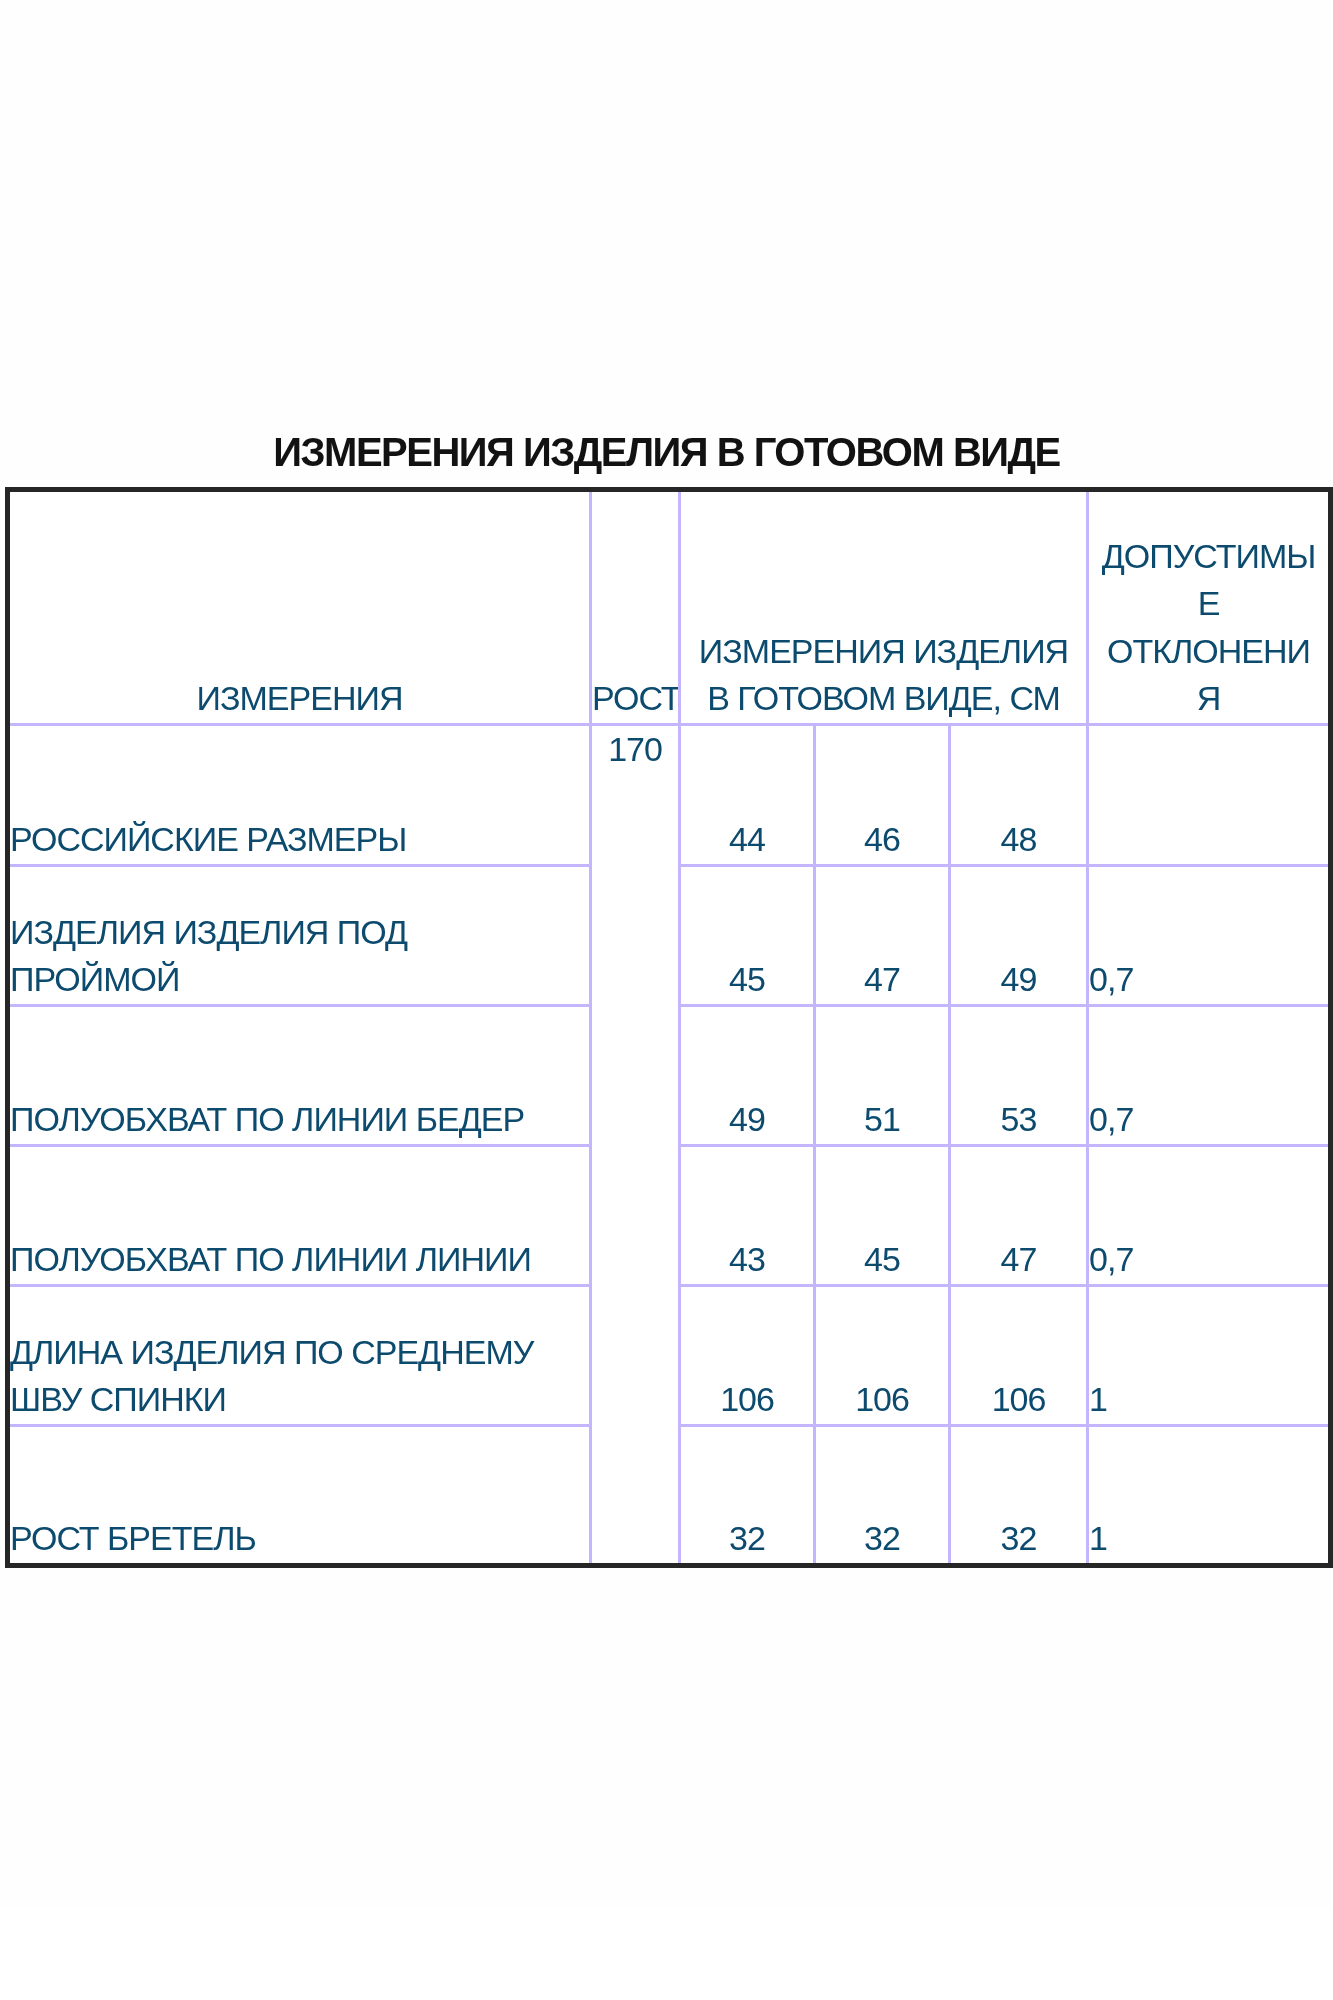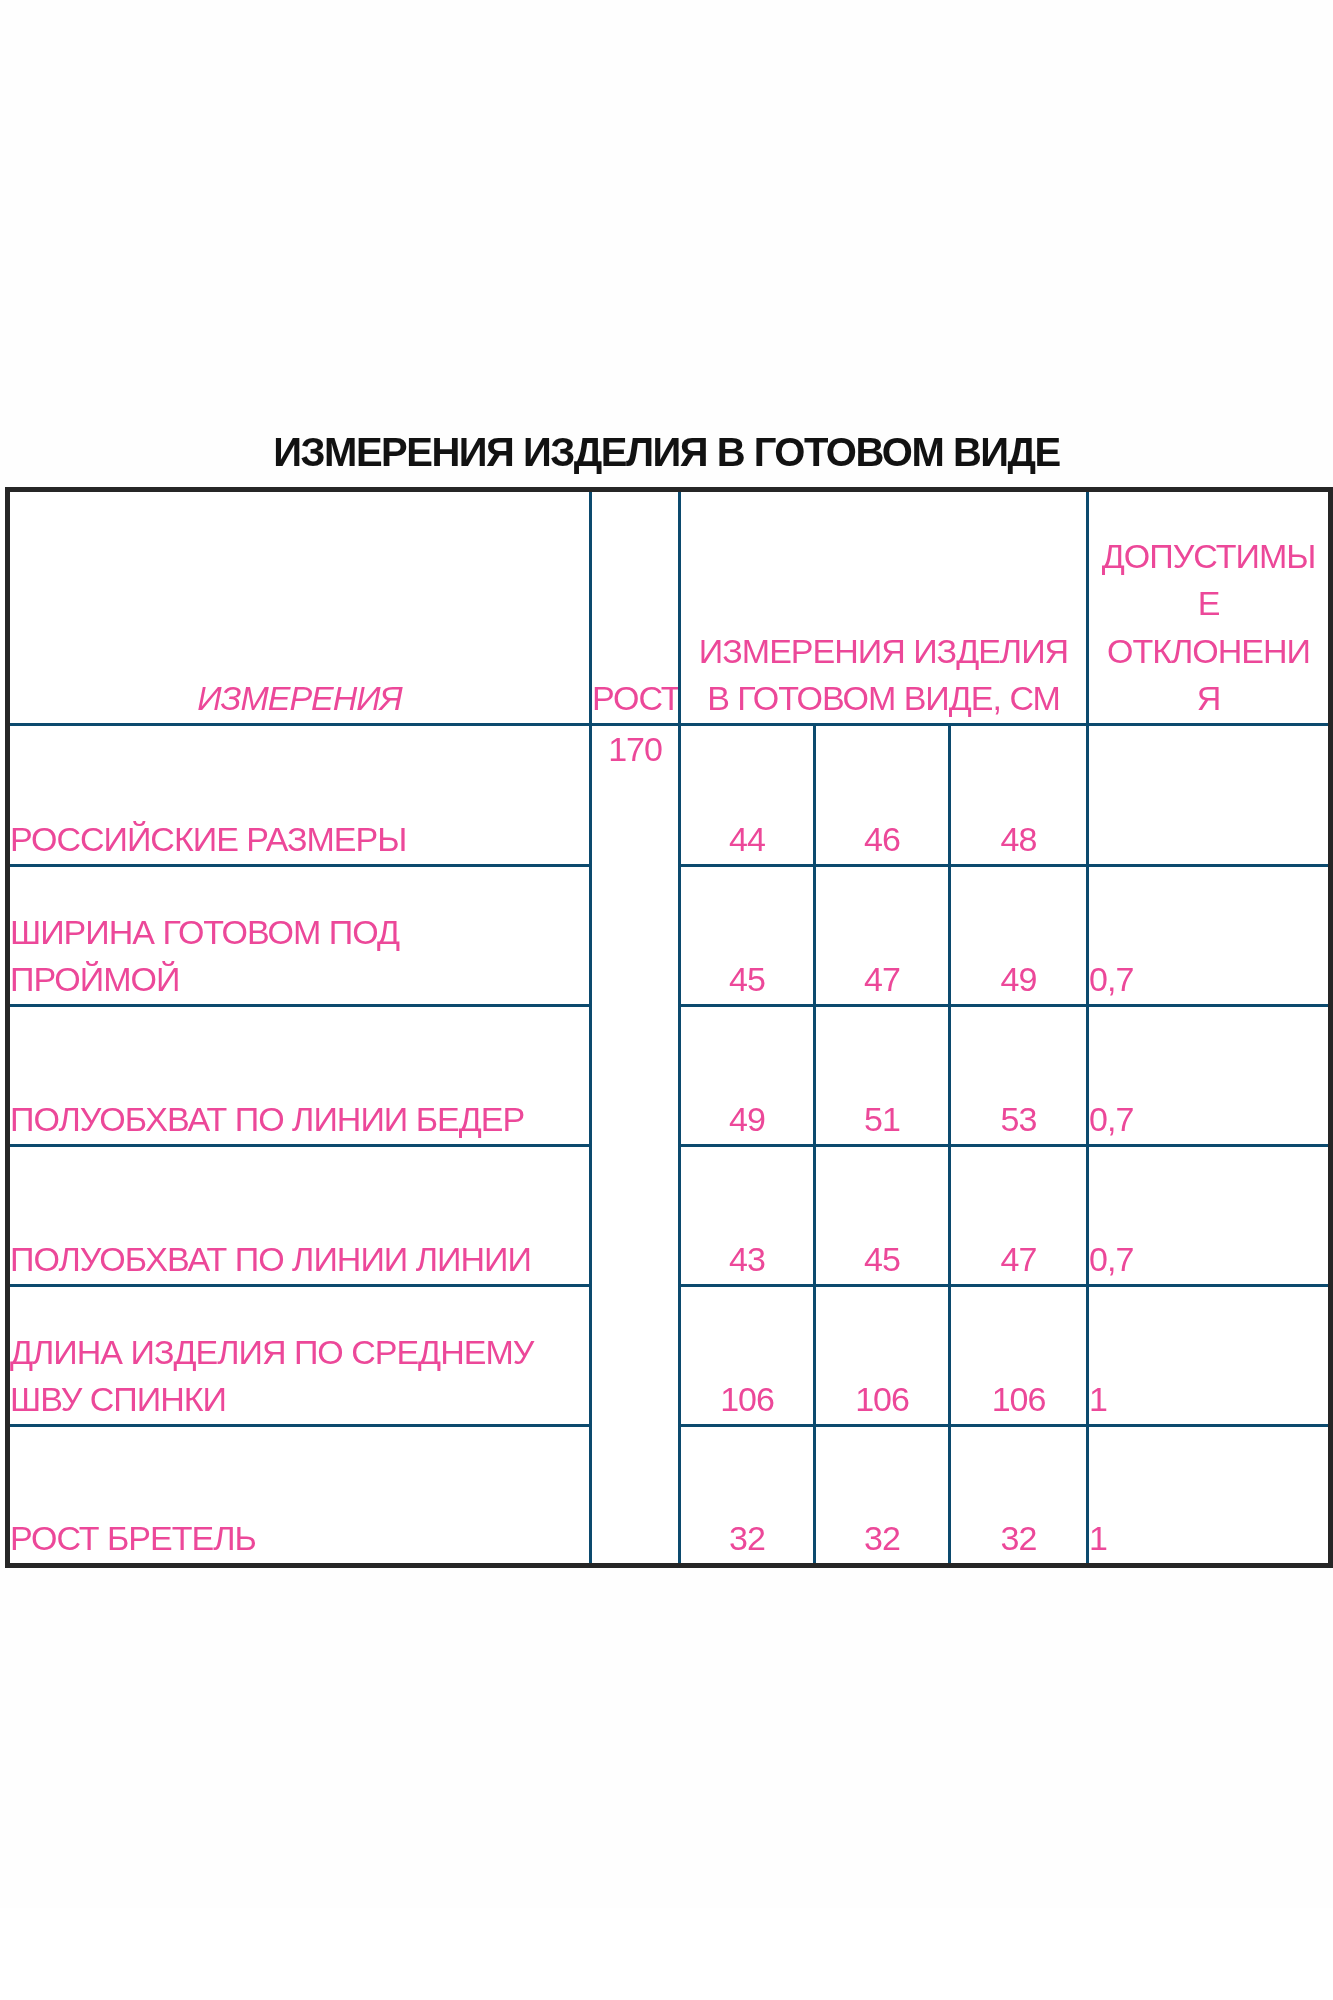--- a/index.html
+++ b/index.html
@@ -32,37 +32,36 @@
     position: absolute;
     left: 5px;
     top: 487px;
     width: 1323px;
     height: 1076px;
     border-collapse: collapse;
     table-layout: fixed;
     background: #fff;
   }
   table.meas th, table.meas td {
-    border: 3px solid #0c4a6e;
+    border: 3px solid #c4b5fd;
     font-size: 34px;
     font-weight: normal;
     letter-spacing: -1px;
     line-height: 1.4;
-    color: #ec4899;
+    color: #0c4a6e;
     padding: 0;
     overflow: hidden;
   }
   table.meas { border: 5px solid #262626; }
 
   
   .th-measure {
     vertical-align: bottom;
     text-align: center;
     padding-bottom: 12px;
-    font-style: italic;
   }
   .th-rost {
     vertical-align: bottom;
     padding-bottom: 12px;
     font-size: 31px;
     letter-spacing: -1px;
     white-space: nowrap;
   }
   .th-span {
     vertical-align: bottom;
@@ -136,21 +135,21 @@
     <tr style="height:141px">
       <td class="cell-label">РОССИЙСКИЕ РАЗМЕРЫ</td>
       <td class="cell-rost" rowspan="6">170</td>
       <td class="cell-num">44</td>
       <td class="cell-num">46</td>
       <td class="cell-num">48</td>
       <td class="cell-tol"></td>
     </tr>
 
     <tr style="height:140px">
-      <td class="cell-label">ШИРИНА ГОТОВОМ ПОД
+      <td class="cell-label">ИЗДЕЛИЯ ИЗДЕЛИЯ ПОД
 ПРОЙМОЙ</td>
       <td class="cell-num">45</td>
       <td class="cell-num">47</td>
       <td class="cell-num">49</td>
       <td class="cell-tol">0,7</td>
     </tr>
 
     <tr style="height:140px">
       <td class="cell-label">ПОЛУОБХВАТ ПО ЛИНИИ БЕДЕР</td>
       <td class="cell-num">49</td>

